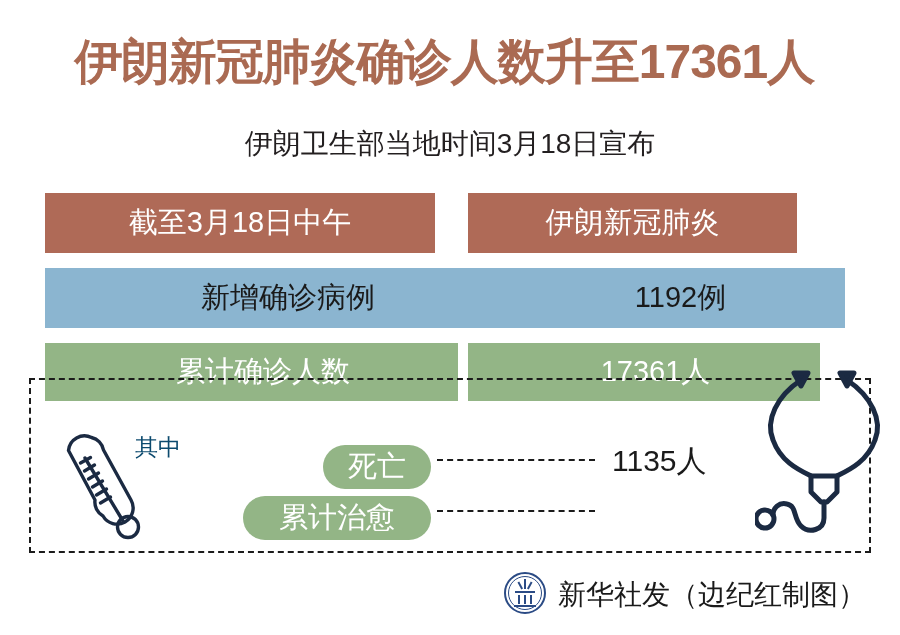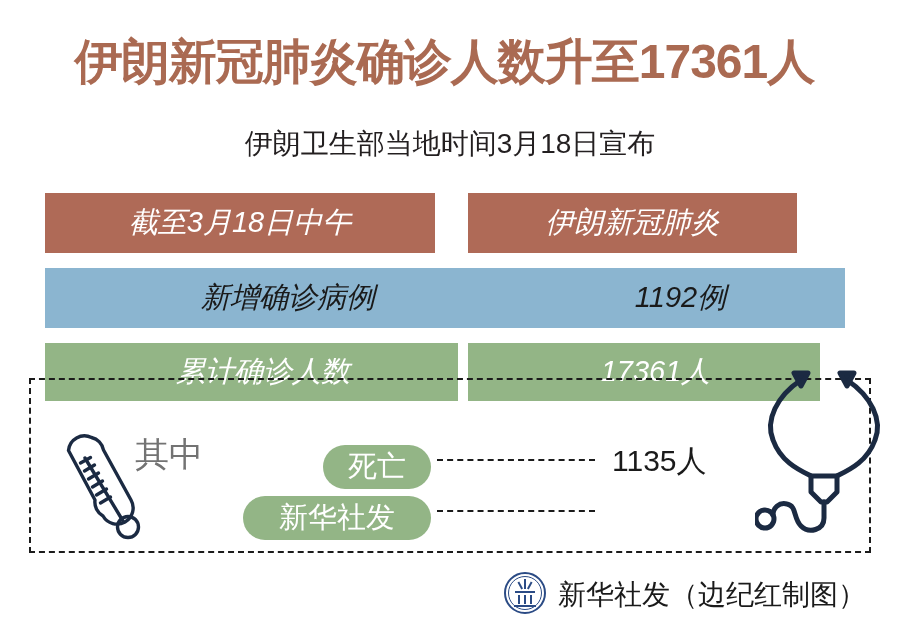--- a/index.html
+++ b/index.html
@@ -49,21 +49,20 @@
 
   
   .cell {
     position: absolute;
     display: flex;
     align-items: center;
     justify-content: center;
     color: #ffffff;
     font-size: 29px;
     white-space: nowrap;
-    font-style: italic;
   }
   .cell.dark-text { color: #1a1a1a; }
 
   .row-header .cell { background: #AF6A57; }
   .row-blue   .cell { background: #8BB5D0; }
   .row-green  .cell { background: #93B586; }
 
   .col-left  { left: 45px;  width: 390px; }
   .col-right { left: 468px; width: 329px; }
 
@@ -89,22 +88,22 @@
     top: 428px;
     width: 100px;
     height: 115px;
   }
 
   
   .qizhong {
     position: absolute;
     left: 135px;
     top: 432px;
-    font-size: 34px;
-    color: #737373;
+    font-size: 23px;
+    color: #0c4a6e;
     white-space: nowrap;
   }
 
   
   .pill {
     position: absolute;
     display: flex;
     align-items: center;
     justify-content: center;
     background: #93B586;
@@ -201,21 +200,21 @@
       <path d="M37.5 59 L47.5 53"></path>
       <path d="M41.5 67 L51.5 61"></path>
       <path d="M45.5 75 L55.5 69"></path>
       <circle cx="73" cy="99" r="10.5"></circle>
     </g>
   </svg>
 
   <div class="qizhong">其中</div>
 
   <div class="pill pill-death">死亡</div>
-  <div class="pill pill-recover">新华社发</div>
+  <div class="pill pill-recover">累计治愈</div>
 
   <div class="connector conn-death"></div>
   <div class="connector conn-recover"></div>
 
   <div class="number num-death">1135人</div>
 
   <svg class="stetho" viewBox="0 0 130 178">
     <g fill="none" stroke="#1B2A42" stroke-width="5" stroke-linecap="round" stroke-linejoin="round">
       <path d="M46 22 C22 38 10 62 18 82 C26 104 44 112 56 118"></path>
       <path d="M92 22 C116 38 128 62 120 82 C112 104 94 112 82 118"></path>

